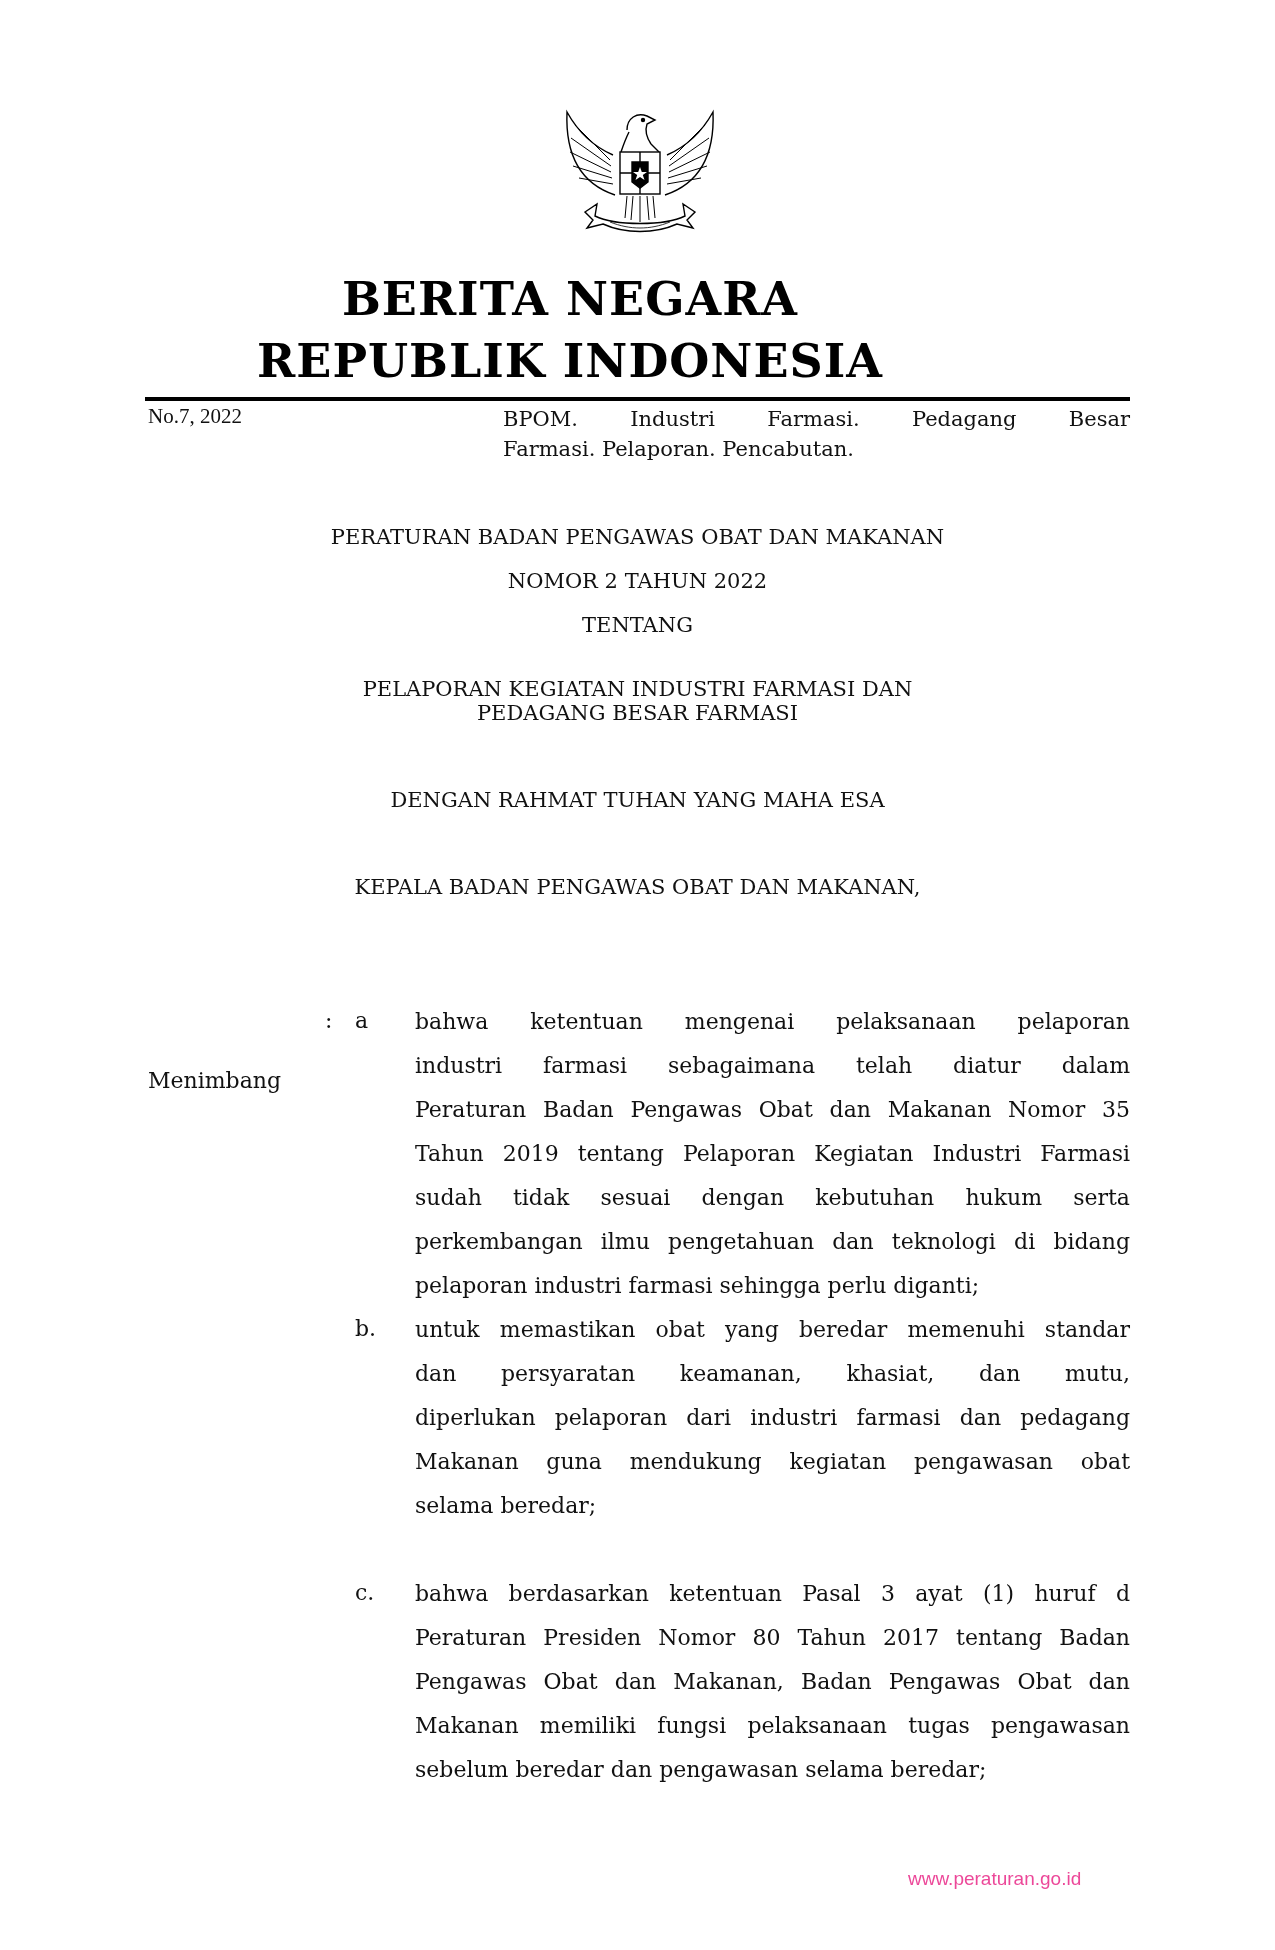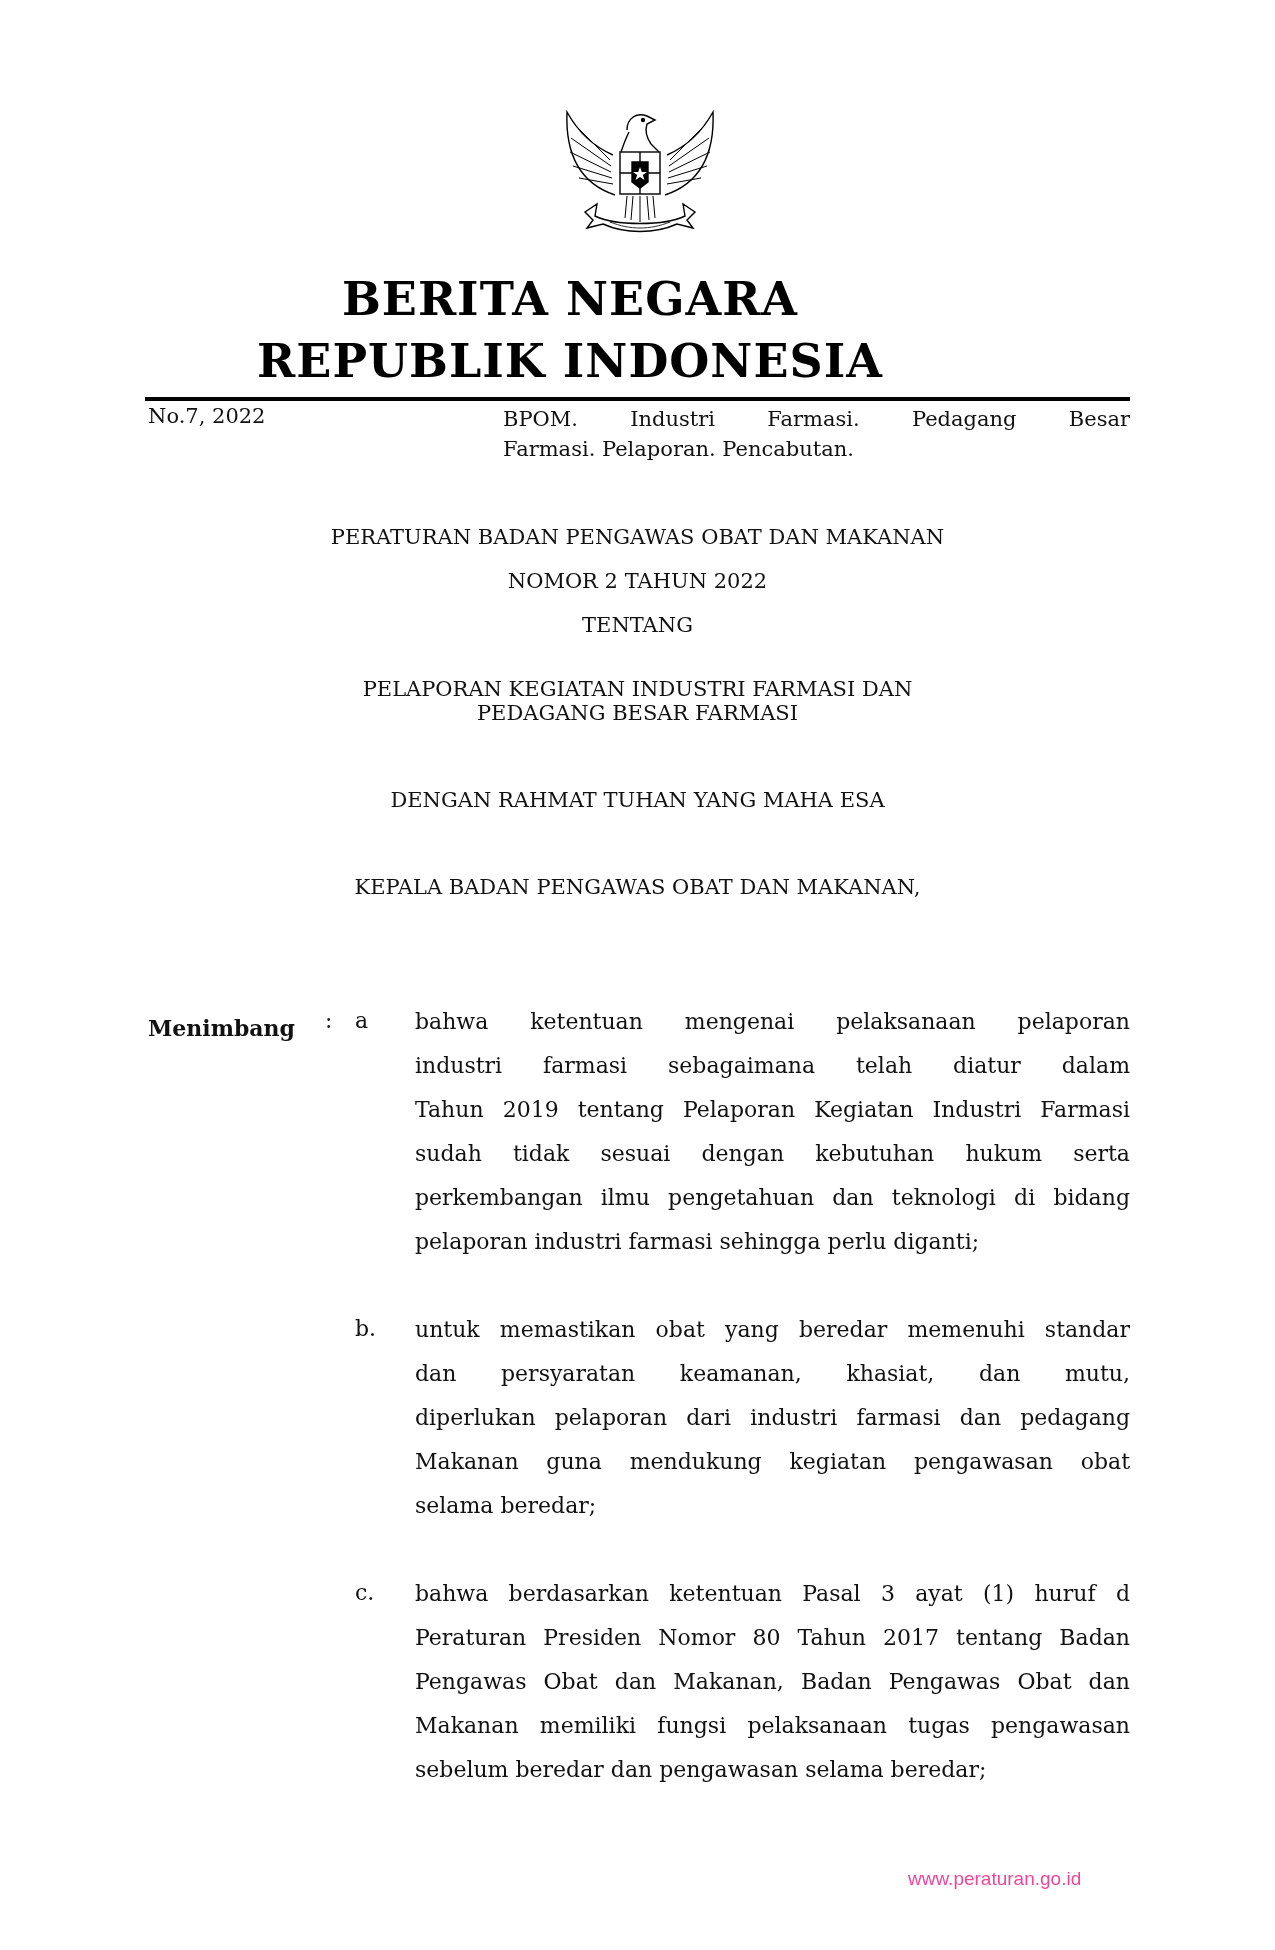--- a/index.html
+++ b/index.html
@@ -5,26 +5,26 @@
   html, body { margin: 0; padding: 0; background: #ffffff; }
   body { width: 1275px; height: 1950px; position: relative; overflow: hidden;
          font-family: "DejaVu Serif", "Liberation Serif", serif; color: #111; }
   .emblem { position: absolute; left: 555px; top: 100px; width: 170px; height: 145px; }
   .masthead { position: absolute; left: 0; width: 1140px; text-align: center;
               font-family: "DejaVu Serif", "Liberation Serif", serif; font-weight: bold;
               font-size: 46px; letter-spacing: 1px; color: #000; }
   .mh1 { top: 272px; }
   .mh2 { top: 334px; }
   .rule { position: absolute; left: 145px; width: 985px; top: 397px; height: 4px; background: #000; }
-  .issue-no { position: absolute; left: 148px; top: 404px; font-size: 21px; }
+  .issue-no { position: absolute; left: 148px; top: 404px; font-size: 21px; font-family: Liberation Serif, serif; }
   .topics { position: absolute; left: 503px; top: 404px; width: 627px; font-size: 21px;
             line-height: 30px; text-align: justify; text-align-last: left; }
   .topics .l1 { display: block; text-align: justify; text-align-last: justify; }
   .center-line { position: absolute; left: 0; width: 1275px; text-align: center; font-size: 21px; }
-  .label-menimbang { position: absolute; left: 148px; top: 1015px; font-size: 22px; font-weight: bold; }
+  .label-menimbang { position: absolute; left: 148px; top: 1068px; font-size: 22px; }
   .colon { position: absolute; left: 325px; top: 1008px; font-size: 22px; }
   .item-marker { position: absolute; left: 355px; font-size: 22px; }
   .item-text { position: absolute; left: 415px; width: 715px; font-size: 22px; line-height: 44px;
                text-align: justify; }
   .item-text span.line { display: block; text-align: justify; text-align-last: justify; white-space: nowrap; }
   .item-text span.line.last { text-align-last: left; }
   .watermark { position: absolute; left: 908px; top: 1868px; font-family: "Liberation Sans", sans-serif;
                font-size: 19px; color: #ec4899; }
 </style>
 </head>
@@ -77,20 +77,21 @@
 <div class="center-line" style="top:788px;">DENGAN RAHMAT TUHAN YANG MAHA ESA</div>
 <div class="center-line" style="top:875px;">KEPALA BADAN PENGAWAS OBAT DAN MAKANAN,</div>
 
 <div class="label-menimbang">Menimbang</div>
 <div class="colon">:</div>
 
 <div class="item-marker" style="top:1008px;">a</div>
 <div class="item-text" style="top:1000px;">
   <span class="line">bahwa ketentuan mengenai pelaksanaan pelaporan</span>
   <span class="line">industri farmasi sebagaimana telah diatur dalam</span>
+  <span class="line">Peraturan Badan Pengawas Obat dan Makanan Nomor 35</span>
   <span class="line">Tahun 2019 tentang Pelaporan Kegiatan Industri Farmasi</span>
   <span class="line">sudah tidak sesuai dengan kebutuhan hukum serta</span>
   <span class="line">perkembangan ilmu pengetahuan dan teknologi di bidang</span>
   <span class="line last">pelaporan industri farmasi sehingga perlu diganti;</span>
 </div>
 
 <div class="item-marker" style="top:1316px;">b.</div>
 <div class="item-text" style="top:1308px;">
   <span class="line">untuk memastikan obat yang beredar memenuhi standar</span>
   <span class="line">dan persyaratan keamanan, khasiat, dan mutu,</span>

